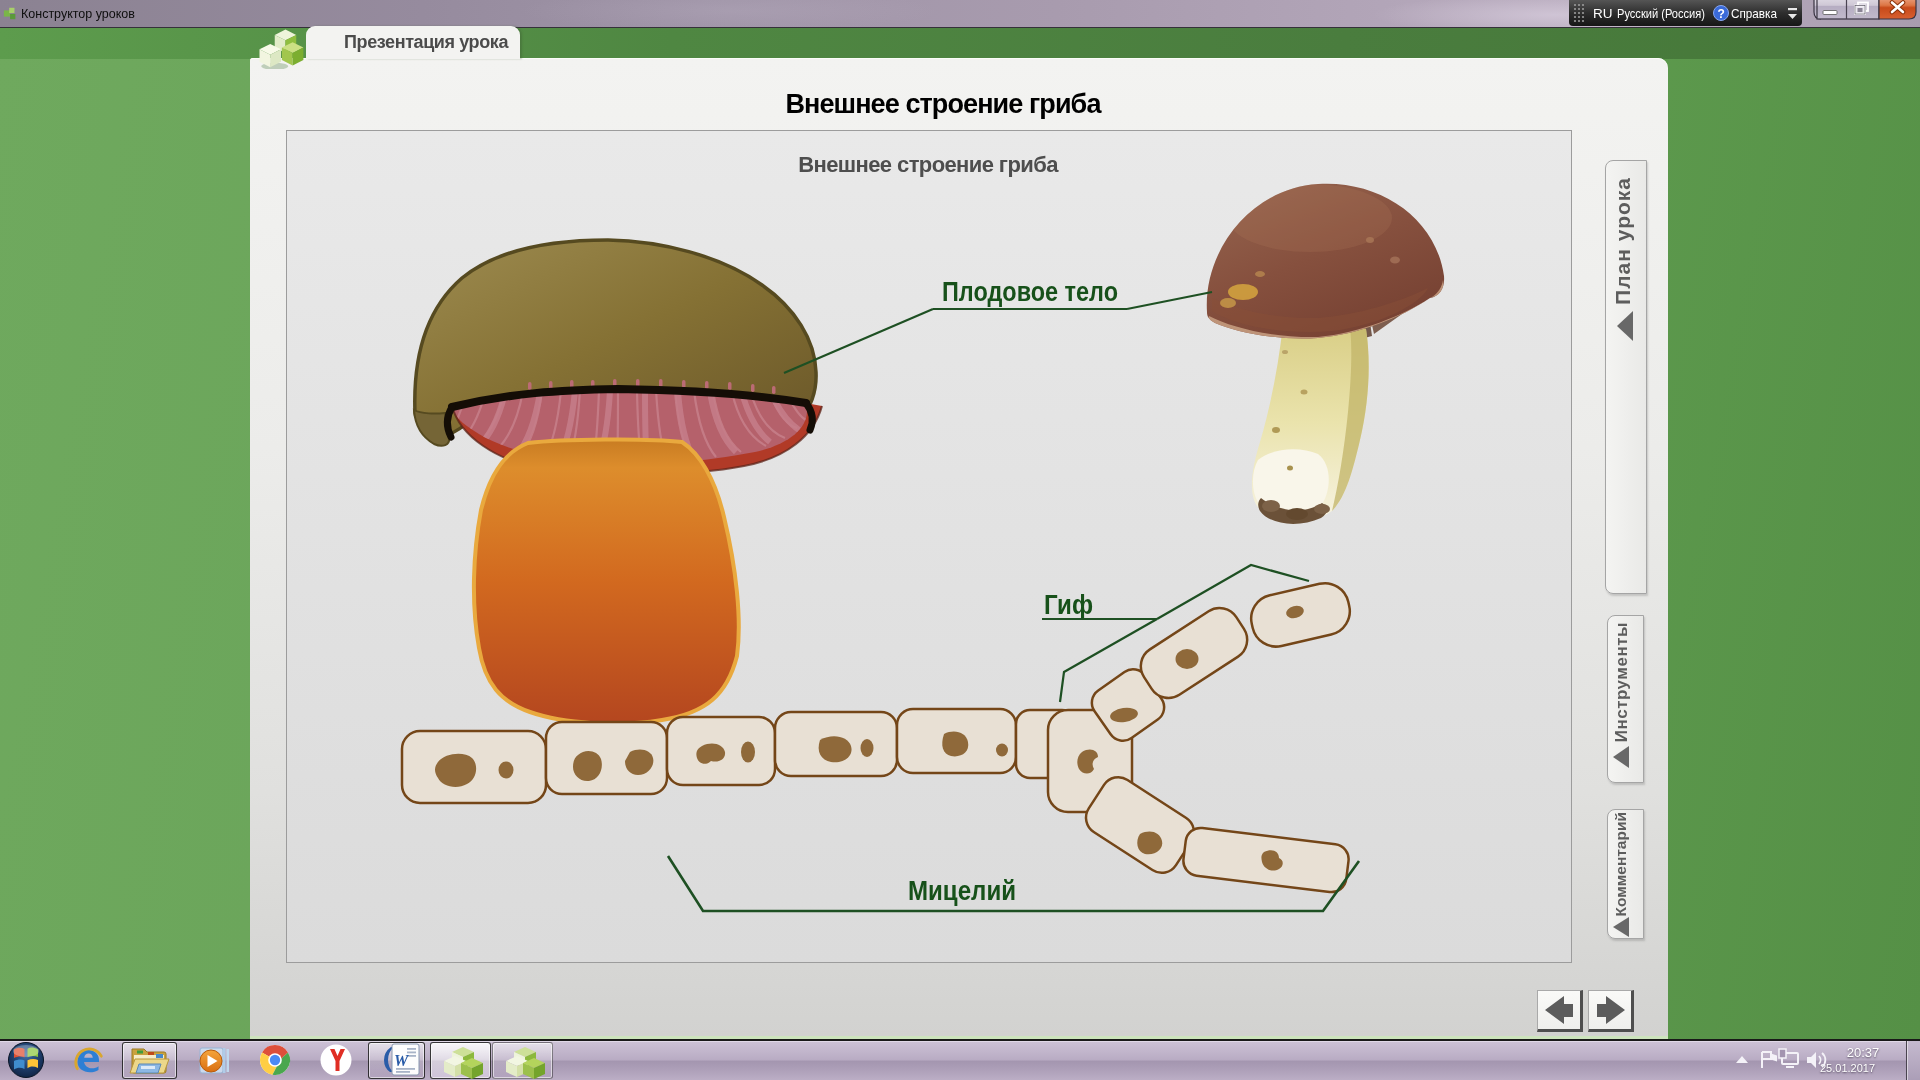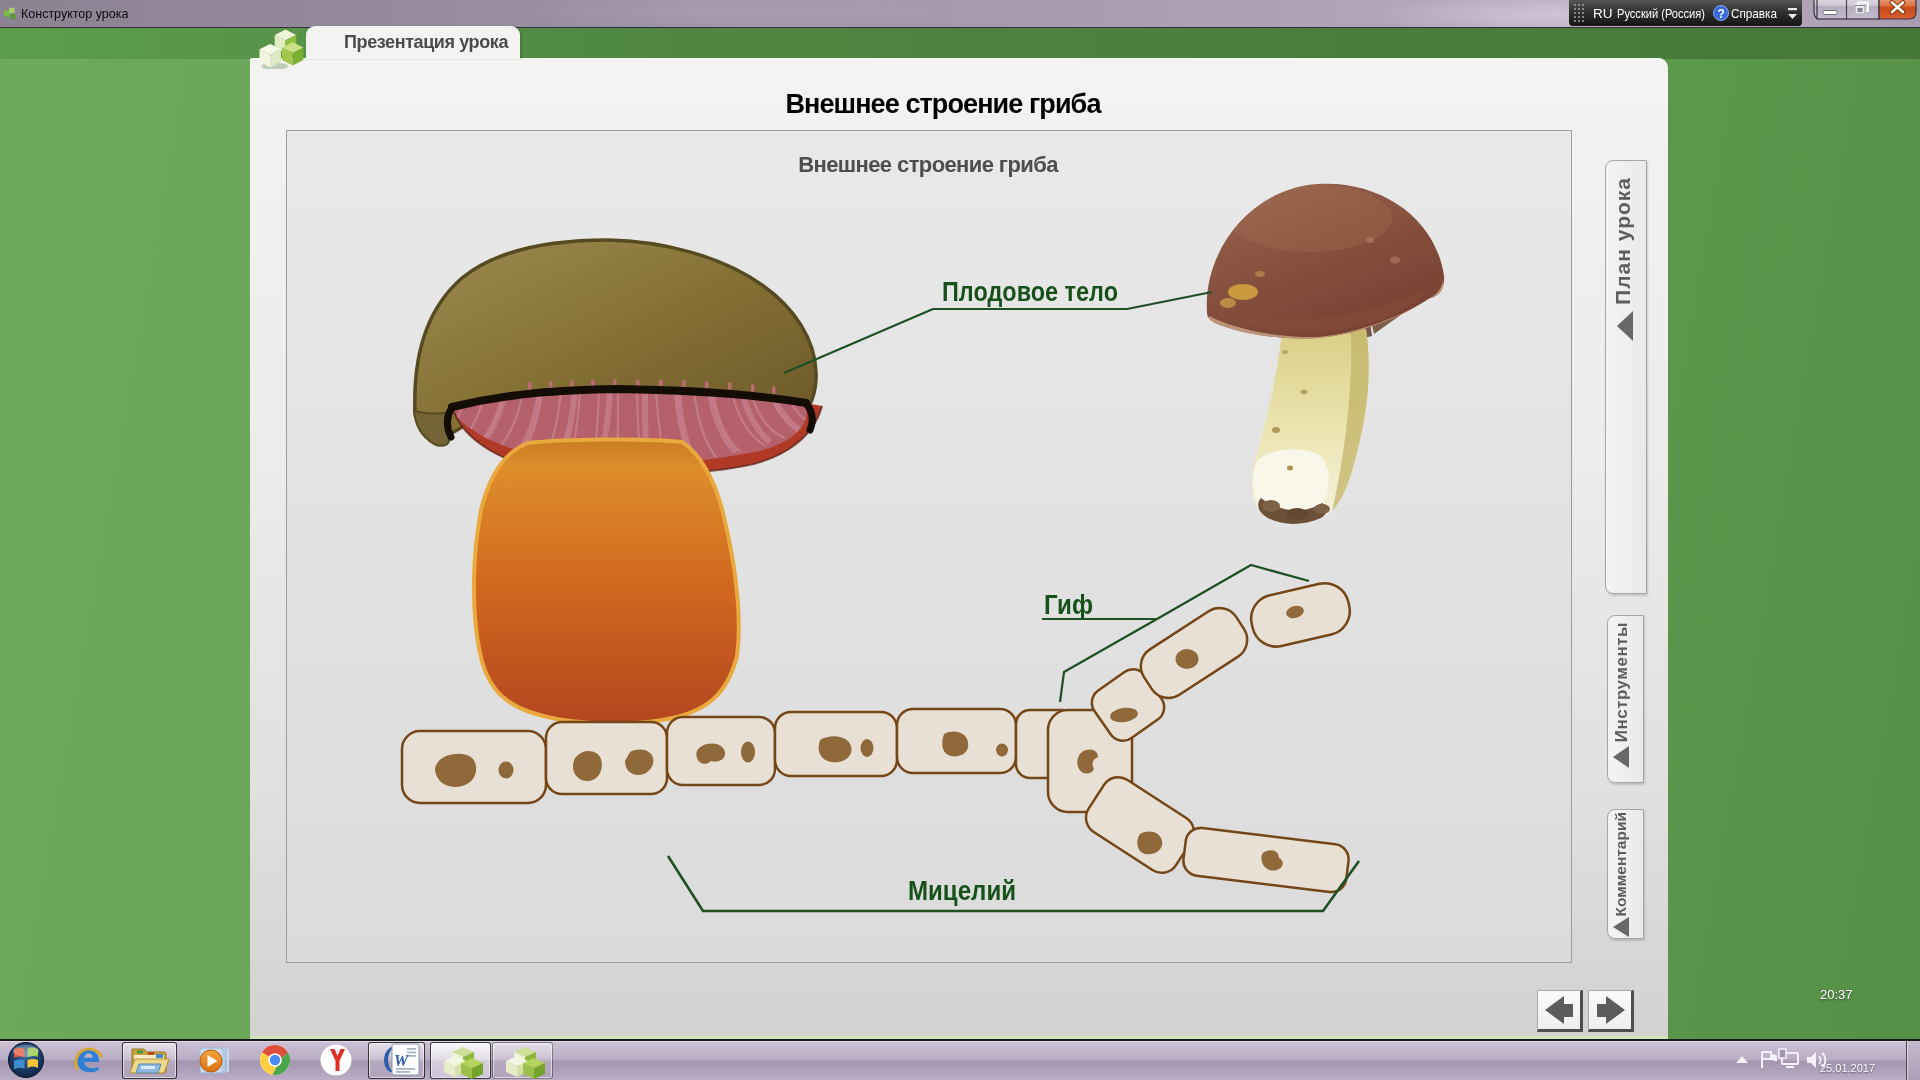--- a/index.html
+++ b/index.html
@@ -21,28 +21,28 @@
 #vt3{left:1607px;top:809px;width:35px;height:128px}
 .vtext{writing-mode:vertical-rl;transform:rotate(180deg);font-weight:bold;color:#5d5d5d;white-space:nowrap}
 .tri{width:0;height:0;border-top:15px solid transparent;border-bottom:15px solid transparent;border-right:16px solid #686868}
 .navbtn{width:42px;height:38px;background:linear-gradient(#fafaf8,#efefed);border-top:1px solid #a9a9a9;border-left:1px solid #a9a9a9;border-right:3px solid #4e4e4e;border-bottom:3px solid #4e4e4e}
 #nav1{left:1537px;top:990px}
 #nav2{left:1588px;top:990px}
 #taskbar{left:0;top:1039px;width:1920px;height:41px;background:linear-gradient(#cdc2d6 0%,#b9acc4 45%,#a496b0 50%,#b0a2bb 75%,#beb1c8 100%);border-top:2px solid #191919}
 #tbhl{left:0;top:1041px;width:1920px;height:1px;background:rgba(240,235,245,.55)}
 .tbbtn{top:1042px;height:35px;border-radius:3px;border:1px solid rgba(25,25,25,.85);box-shadow:inset 0 0 0 1px rgba(255,255,255,.55);background:linear-gradient(rgba(255,255,255,.5),rgba(255,255,255,.2) 50%,rgba(160,140,175,.25))}
 #showdesk{left:1906px;top:1041px;width:14px;height:39px;background:linear-gradient(#c5bacf,#ab9eb7);border-left:1px solid #4a4450;box-shadow:inset 1px 0 0 rgba(255,255,255,.5)}
-#traytime{left:1820px;top:987px;width:86px;text-align:left;font-size:13px;color:#fff;text-shadow:0 1px 2px rgba(40,30,50,.7)}
+#traytime{left:1820px;top:1045px;width:86px;text-align:center;font-size:13px;color:#fff;text-shadow:0 1px 2px rgba(40,30,50,.7)}
 #traydate{left:1820px;top:1062px;width:86px;text-align:left;font-size:11px;color:#fff;text-shadow:0 1px 2px rgba(40,30,50,.7)}
 </style></head>
 <body>
 <div class="abs" id="green"></div>
 <div class="abs" id="gband"></div>
 <div class="abs" id="titlebar"></div>
-<div class="abs" id="tbtext">Конструктор урока</div>
+<div class="abs" id="tbtext">Конструктор уроков</div>
 <svg class="abs" id="tbicon" viewBox="0 0 17 17">
     <rect x="1" y="5" width="7" height="7" fill="#7ab648"></rect>
     <rect x="7" y="2" width="6" height="6" fill="#a8d06a"></rect>
     <rect x="8" y="9" width="6" height="6" fill="#5a9a3a"></rect>
   </svg>
 <div class="abs" id="panel"></div>
 <div class="abs" id="strip"></div>
 <div class="abs" id="tab"></div>
 <div class="abs" id="tabtext">Презентация урока</div>
 <svg class="abs" style="left:255px;top:26px" width="52" height="43" viewBox="0 0 58 48">

